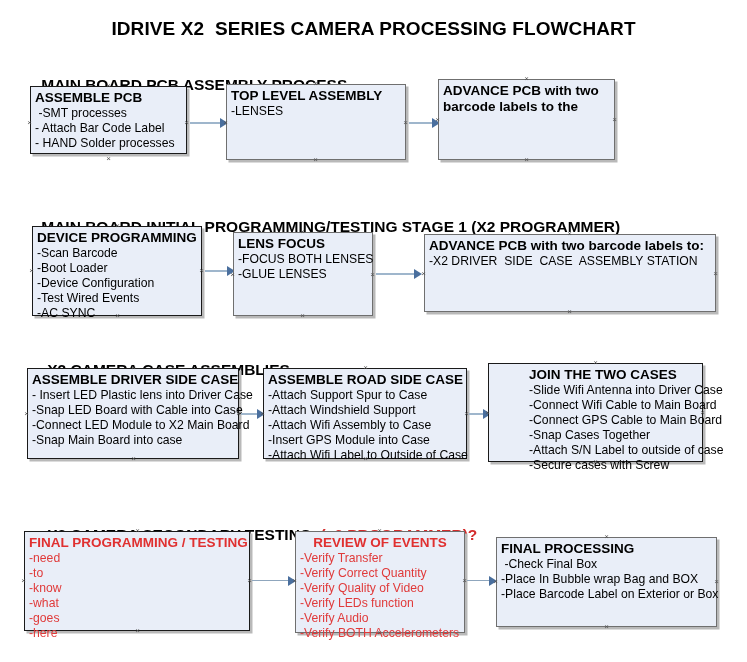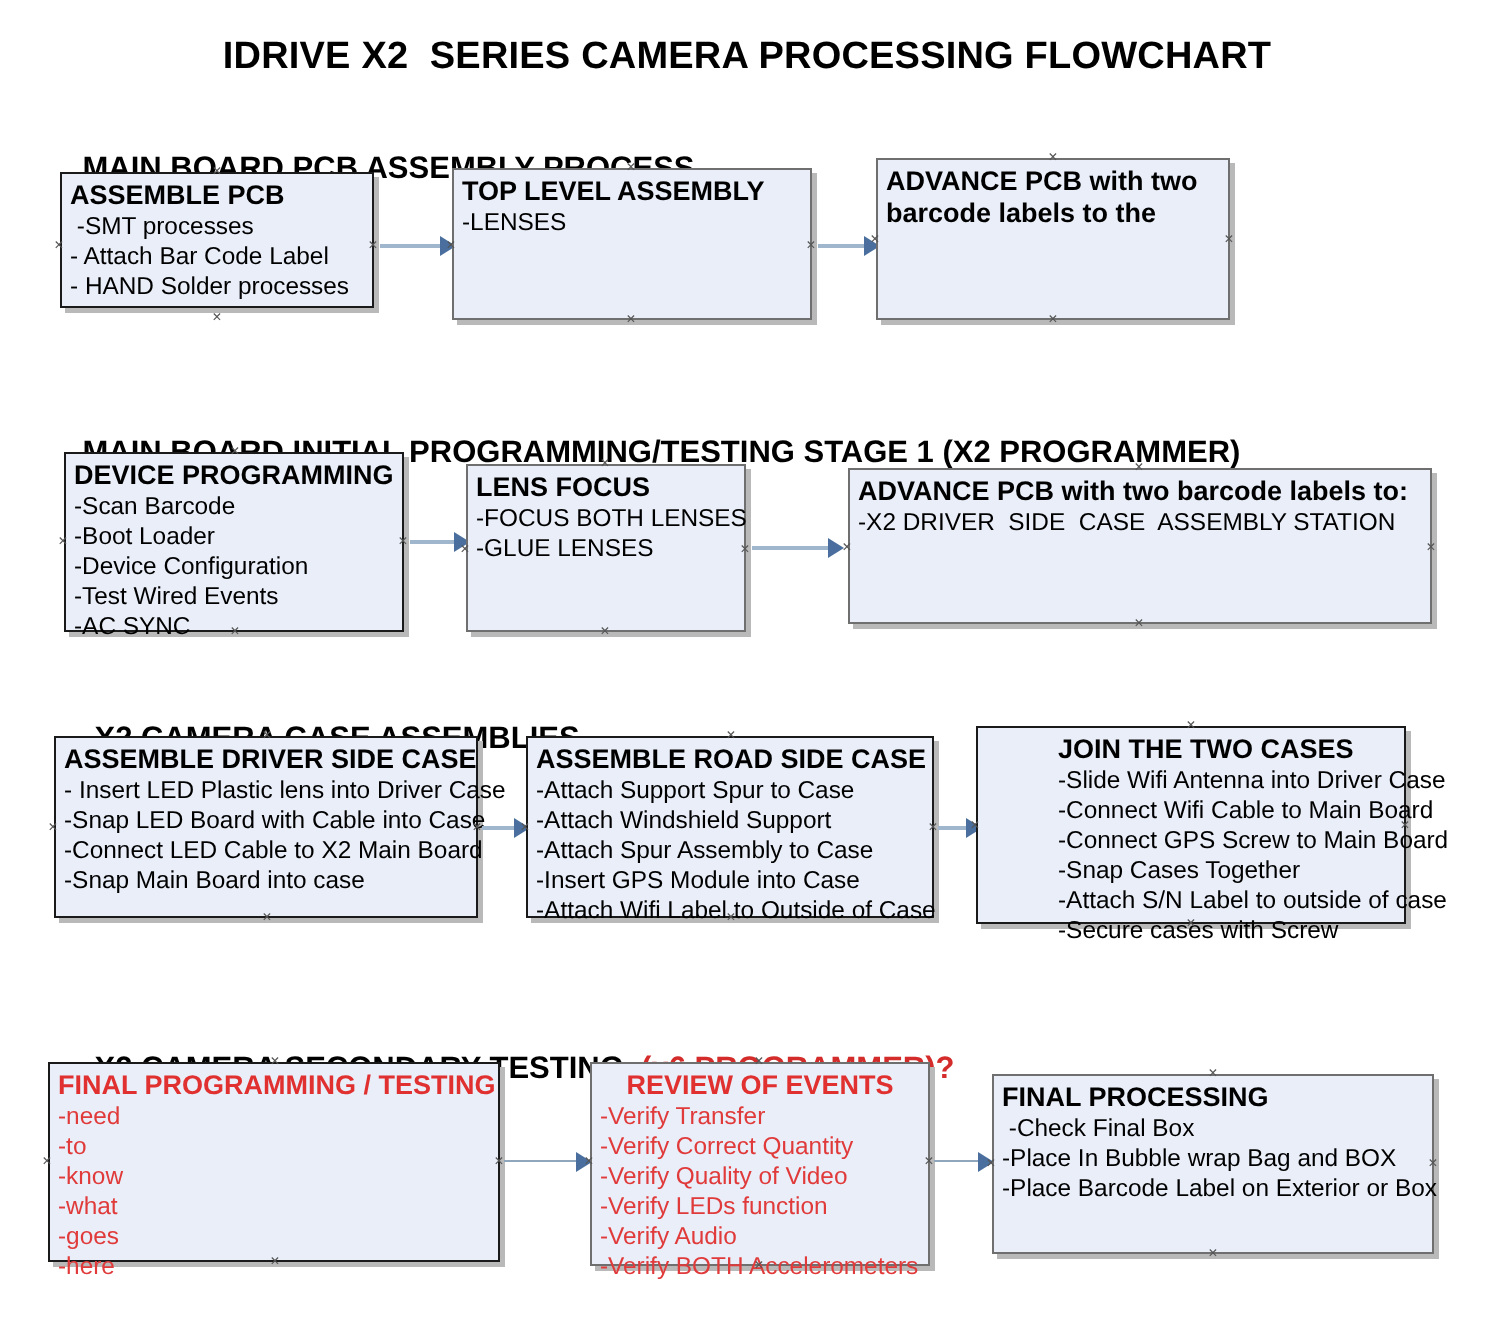--- a/index.html
+++ b/index.html
@@ -226,56 +226,56 @@
 
   <div class="section-title" style="left:30px; top:343px;">
     <span>X2 CAMERA CASE ASSEMBLIES</span>
   </div>
 
   <div class="box" style="left:27px; top:368px; width:212px; height:91px;">
     <div class="box-inner">
       <div class="box-title">ASSEMBLE DRIVER SIDE CASE</div>
       <div class="box-line">- Insert LED Plastic lens into Driver Case</div>
       <div class="box-line">-Snap LED Board with Cable into Case</div>
-      <div class="box-line">-Connect LED Cable to X2 Main Board</div>
+      <div class="box-line">-Connect LED Module to X2 Main Board</div>
       <div class="box-line">-Snap Main Board into case</div>
     </div>
   </div>
   <span class="handle" style="left:130px; top:364px;"></span>
   <span class="handle" style="left:130px; top:455px;"></span>
   <span class="handle" style="left:23px; top:410px;"></span>
   <span class="handle" style="left:235px; top:410px;"></span>
 
   <div class="conn" style="left:241px; top:413px; width:18px;"></div>
   <div class="conn-head" style="left:257px; top:409px;"></div>
 
   <div class="box" style="left:263px; top:368px; width:204px; height:91px;">
     <div class="box-inner">
       <div class="box-title">ASSEMBLE ROAD SIDE CASE</div>
       <div class="box-line">-Attach Support Spur to Case</div>
       <div class="box-line">-Attach Windshield Support</div>
-      <div class="box-line">-Attach Spur Assembly to Case</div>
+      <div class="box-line">-Attach Wifi Assembly to Case</div>
       <div class="box-line">-Insert GPS Module into Case</div>
       <div class="box-line">-Attach Wifi Label to Outside of Case</div>
     </div>
   </div>
   <span class="handle" style="left:362px; top:364px;"></span>
   <span class="handle" style="left:362px; top:455px;"></span>
   <span class="handle" style="left:259px; top:410px;"></span>
   <span class="handle" style="left:463px; top:410px;"></span>
 
   <div class="conn" style="left:469px; top:413px; width:16px;"></div>
   <div class="conn-head" style="left:483px; top:409px;"></div>
 
   <div class="box" style="left:488px; top:363px; width:215px; height:99px;padding-left:36px;">
     <div class="box-inner">
       <div class="box-title">JOIN THE TWO CASES</div>
       <div class="box-line">-Slide Wifi Antenna into Driver Case</div>
       <div class="box-line">-Connect Wifi Cable to Main Board</div>
-      <div class="box-line">-Connect GPS Screw to Main Board</div>
+      <div class="box-line">-Connect GPS Cable to Main Board</div>
       <div class="box-line">-Snap Cases Together</div>
       <div class="box-line">-Attach S/N Label to outside of case</div>
       <div class="box-line">-Secure cases with Screw</div>
     </div>
   </div>
   <span class="handle" style="left:592px; top:359px;"></span>
   <span class="handle" style="left:592px; top:458px;"></span>
   <span class="handle" style="left:484px; top:409px;"></span>
   <span class="handle" style="left:699px; top:409px;"></span>
 

